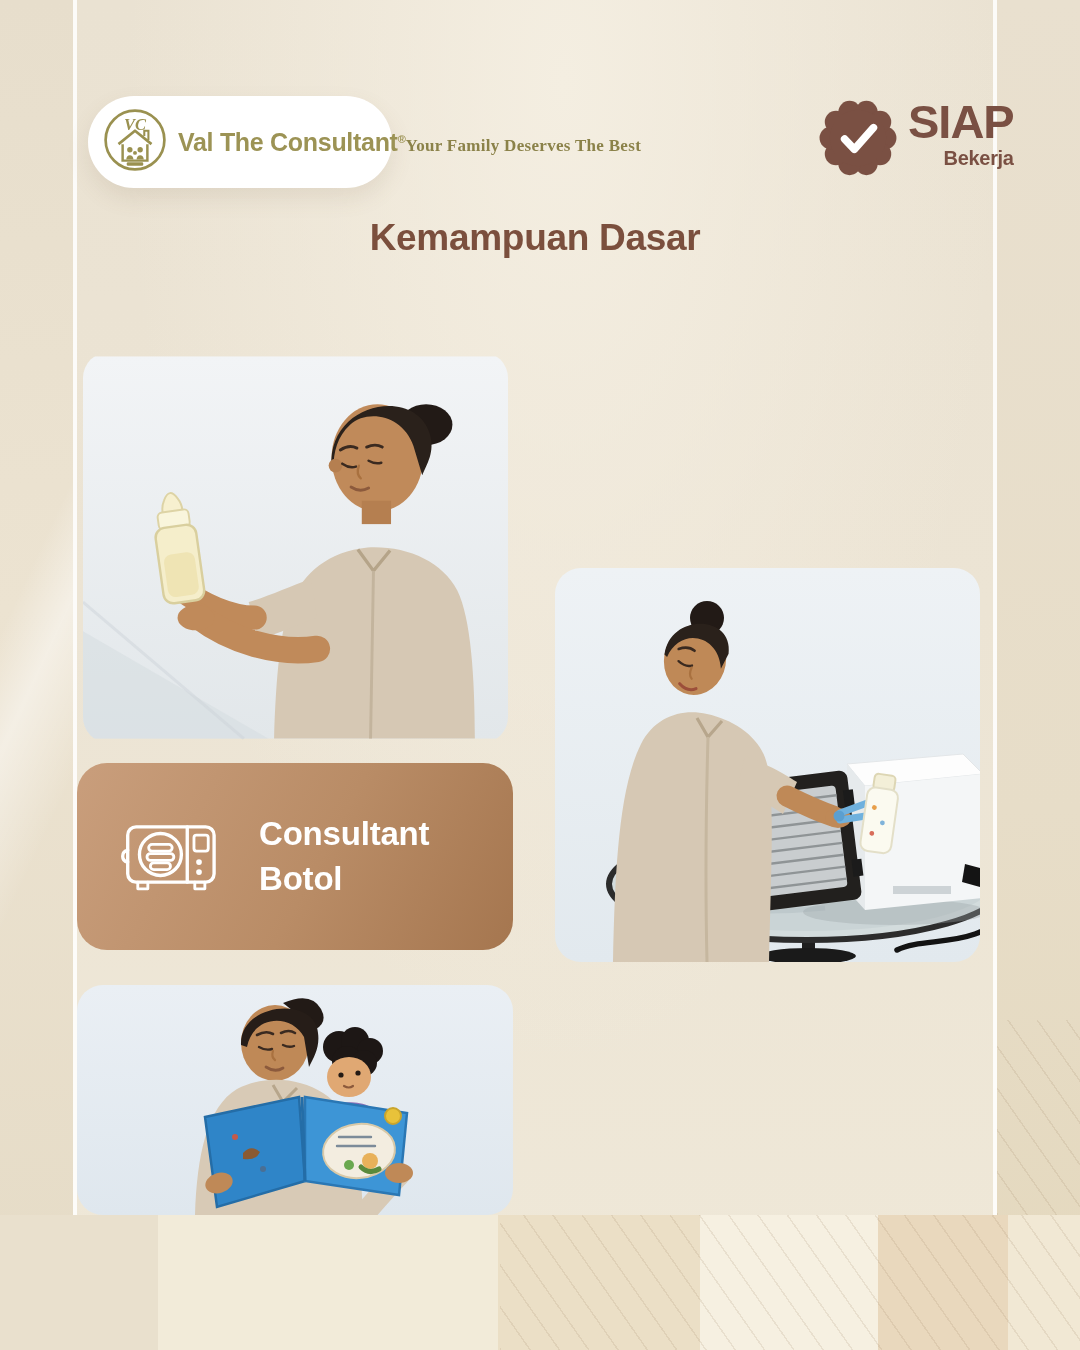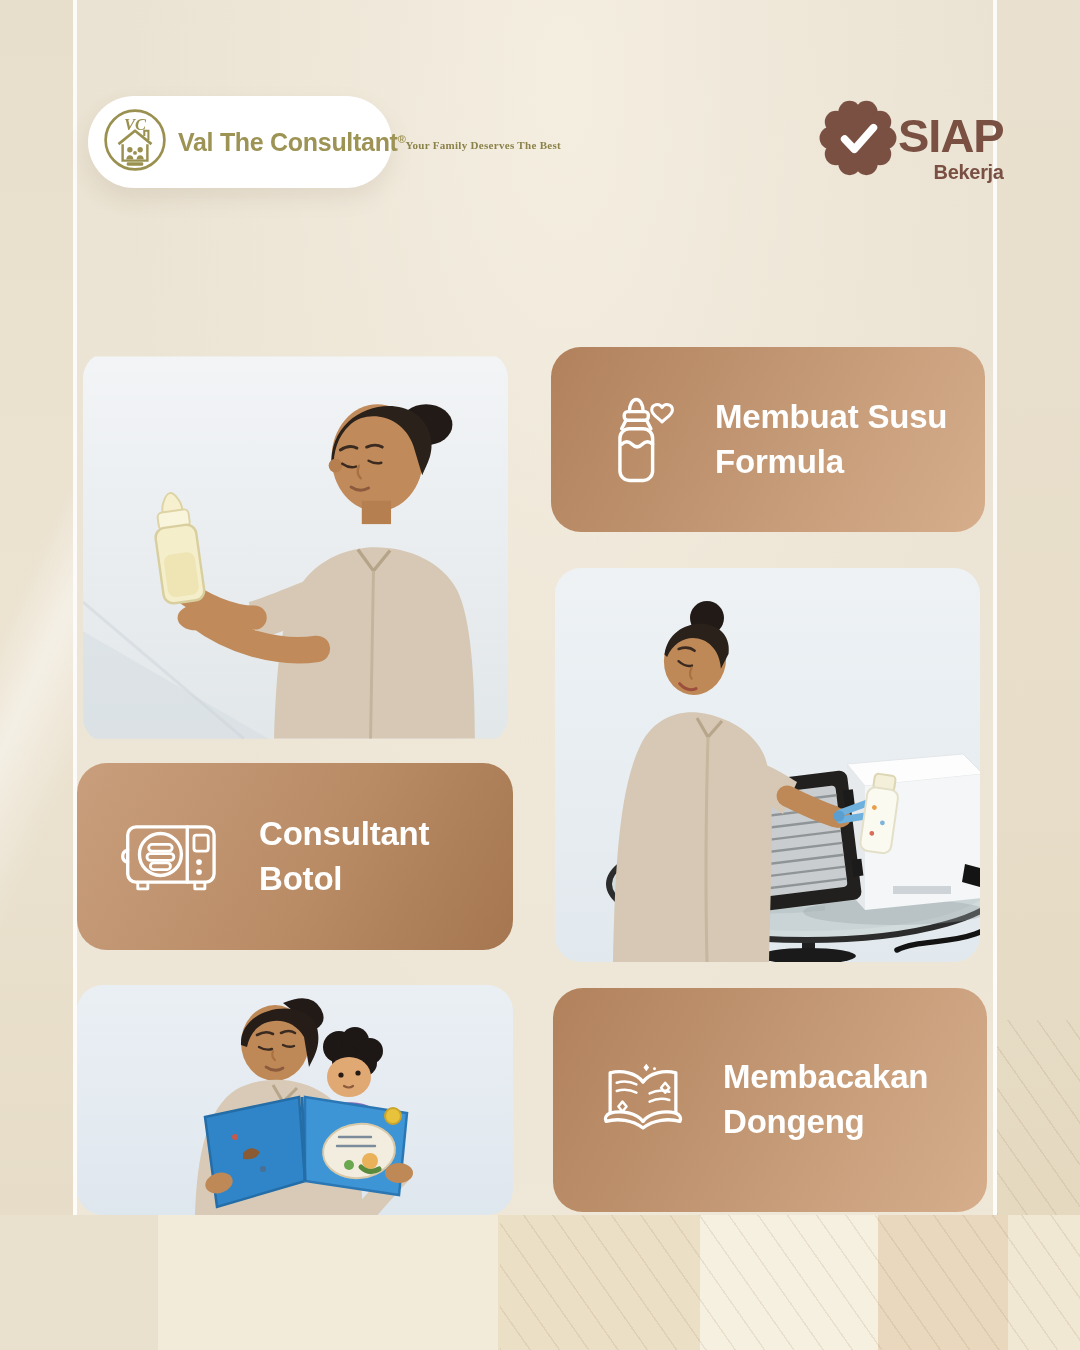--- a/index.html
+++ b/index.html
@@ -32,23 +32,23 @@
   .diag-tex{background:repeating-linear-gradient(55deg, rgba(150,122,90,.14) 0 1.5px, rgba(0,0,0,0) 1.5px 24px);}
   .tex-band{left:500px;top:1215px;width:580px;height:135px;}
   .tex-strip{left:997px;top:1020px;width:83px;height:195px;}
 
   
   .logo-pill{left:88px;top:96px;width:304px;height:92px;background:#ffffff;border-radius:46px;
     box-shadow:0 10px 22px rgba(120,100,70,.12);display:flex;align-items:center;gap:10px;padding-left:14px;box-sizing:border-box;}
   .logo-text{display:flex;flex-direction:row;align-items:center;line-height:1;}
   .brand{font-size:25px;font-weight:700;color:#9c9355;letter-spacing:-.3px;white-space:nowrap;}
   .brand sup{font-size:11px;vertical-align:8px;}
-  .tagline{font-family:"Liberation Serif","DejaVu Serif",serif;font-size:11px;font-weight:600;color:#8b8249;margin-top:6px;letter-spacing:.3px;white-space:nowrap;}
-
-  .siap-badge{left:818px;top:98px;display:flex;align-items:flex-end;}
+  .tagline{font-family:"Liberation Serif","DejaVu Serif",serif;font-size:17px;font-weight:600;color:#8b8249;margin-top:6px;letter-spacing:.3px;white-space:nowrap;}
+
+  .siap-badge{left:818px;top:98px;display:flex;align-items:flex-start;gap:10px;}
   .siap-text{display:flex;flex-direction:column;line-height:1;}
   .siap-top{font-size:47px;font-weight:800;color:#7a5043;letter-spacing:-1px;}
   .siap-bottom{font-size:20px;font-weight:800;color:#7a5043;margin-top:3px;letter-spacing:-.3px;align-self:flex-end;}
 
   .title{left:80px;top:214px;width:910px;text-align:center;color:#7b4f3d;font-weight:700;
     font-size:37px;line-height:1.28;letter-spacing:-.3px;}
   .title .tl{white-space:pre-wrap;display:block;}
 
   
   .tile{border-radius:26px;overflow:hidden;}
@@ -120,20 +120,21 @@
         <path d="M26,40 L35.5,50 L54,29" fill="none" stroke="#ffffff" stroke-width="7.5" stroke-linecap="round" stroke-linejoin="round"></path>
       </svg>
     </span>
     <span class="siap-text">
       <span class="siap-top">SIAP</span>
       <span class="siap-bottom">Bekerja</span>
     </span>
   </div>
 
   <div class="abs title">
+    <span class="tl">Kemampuan Dasar</span>
   </div>
 
   <div class="abs tile t-photo1" role="img" aria-label="Nanny in beige uniform rolling a baby bottle between her palms">
     <svg width="425" height="391" viewBox="0 0 436 392">
       <defs>
         <linearGradient id="s1bg" x1="0" y1="0" x2="0" y2="1">
           <stop offset="0" stop-color="#f2f4f6"></stop>
             <stop offset="1" stop-color="#e2e7ea"></stop>
         </linearGradient>
       </defs>
@@ -161,36 +162,20 @@
 
       <g transform="rotate(-8 99 210)">
         <path d="M92,146 q7,-13 14,0 q4,7 3,14 l-20,0 q-1,-7 3,-14 Z" fill="#f7f0cf" stroke="#ddd3a5" stroke-width="2"></path>
         <rect x="83" y="158" width="32" height="18" rx="5" fill="#f9f5dc" stroke="#ddd3a5" stroke-width="2"></rect>
         <rect x="78" y="174" width="42" height="78" rx="10" fill="#f5eecb" stroke="#d9cf9e" stroke-width="2.5"></rect>
         <rect x="83" y="202" width="32" height="44" rx="8" fill="#efe4b4"></rect>
       </g>
     </svg>
   </div>
 
-  <div class="abs tile card right-col t-card1">
-    <span>
-      <svg width="86" height="96" viewBox="0 0 100 110" fill="none" stroke="#ffffff" stroke-width="4" stroke-linecap="round" stroke-linejoin="round">
-        <path d="M40,22 c0,-9 4,-14 8,-14 c4,0 8,5 8,14"></path>
-        <rect x="34" y="22" width="28" height="10" rx="4"></rect>
-        <path d="M36,32 L31,42 M60,32 L65,42"></path>
-        <rect x="29" y="42" width="38" height="60" rx="11"></rect>
-        <path d="M31,60 q6,-6 12,0 t12,0 t12,0"></path>
-        <path d="M78,17 c-3.5,-5.5 -12,-3.5 -12,3 c0,5.5 6.5,8.5 12,14 c5.5,-5.5 12,-8.5 12,-14 c0,-6.5 -8.5,-8.5 -12,-3 Z" stroke-width="3.6"></path>
-      </svg>
-    </span>
-    <span class="card-label">
-      <span>Membuat Susu</span>
-      <span>Formula</span>
-    </span>
-  </div>
 
   <div class="abs tile t-photo2" role="img" aria-label="Nanny loading a baby bottle with tongs into a white bottle sterilizer on a round glass table">
     <svg width="425" height="394" viewBox="0 0 425 394">
       <defs>
         <linearGradient id="s2bg" x1="0" y1="0" x2="0" y2="1">
           <stop offset="0" stop-color="#eef2f5"></stop>
             <stop offset="1" stop-color="#e2e9ee"></stop>
         </linearGradient>
       </defs>
       <rect width="425" height="394" fill="url(#s2bg)"></rect>
@@ -318,33 +303,14 @@
       <circle cx="186" cy="184" r="3" fill="#4a6f94"></circle>
       <circle cx="158" cy="152" r="3" fill="#c45a4a"></circle>
       <circle cx="316" cy="131" r="8" fill="#e8c23a" stroke="#caa52c" stroke-width="2"></circle>
       <g transform="rotate(-18 142 198)">
           <ellipse cx="142" cy="198" rx="14" ry="10" fill="#bf8957"></ellipse>
         </g>
       <ellipse cx="322" cy="188" rx="14" ry="10" fill="#bf8957"></ellipse>
     </svg>
   </div>
 
-  <div class="abs tile card right-col t-card3">
-    <span>
-      <svg width="92" height="80" viewBox="0 0 112 96" fill="none" stroke="#ffffff" stroke-width="4" stroke-linecap="round" stroke-linejoin="round">
-        <path d="M56,26 C48,15 30,11 16,15 L16,64 C30,60 48,64 56,74"></path>
-        <path d="M56,26 C64,15 82,11 96,15 L96,64 C82,60 64,64 56,74"></path>
-        <path d="M16,64 c-5,2 -7,6 -5,10 c14,-4 32,-2 45,8 c13,-10 31,-12 45,-8 c2,-4 0,-8 -5,-10"></path>
-        <path d="M24,27 q12,-4 24,2 M24,37 q12,-4 24,2" stroke-width="3"></path>
-        <path d="M64,40 q12,-6 24,-2 M64,50 q12,-6 24,-2" stroke-width="3"></path>
-        <path d="M31,50 l5,6 l-5,6 l-5,-6 Z" stroke-width="3"></path>
-        <path d="M83,27 l5,6 l-5,6 l-5,-6 Z" stroke-width="3"></path>
-        <path d="M60,4 l3.5,4.5 l-3.5,4.5 l-3.5,-4.5 Z" fill="#ffffff" stroke="none"></path>
-        <circle cx="70" cy="10" r="1.8" fill="#ffffff" stroke="none"></circle>
-      </svg>
-    </span>
-    <span class="card-label">
-      <span>Membacakan</span>
-      <span>Dongeng</span>
-    </span>
-  </div>
 
 </div>
 
 </body></html>

